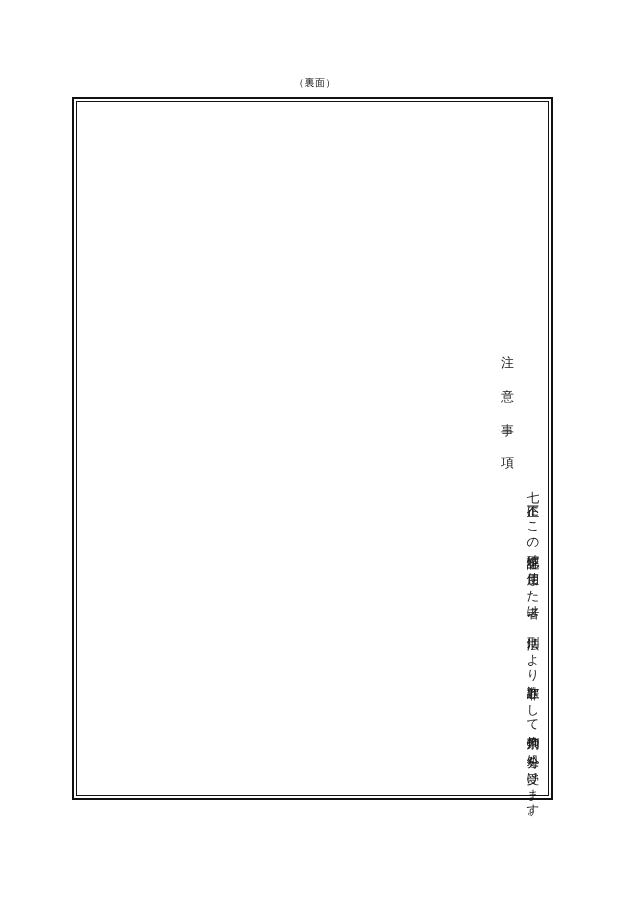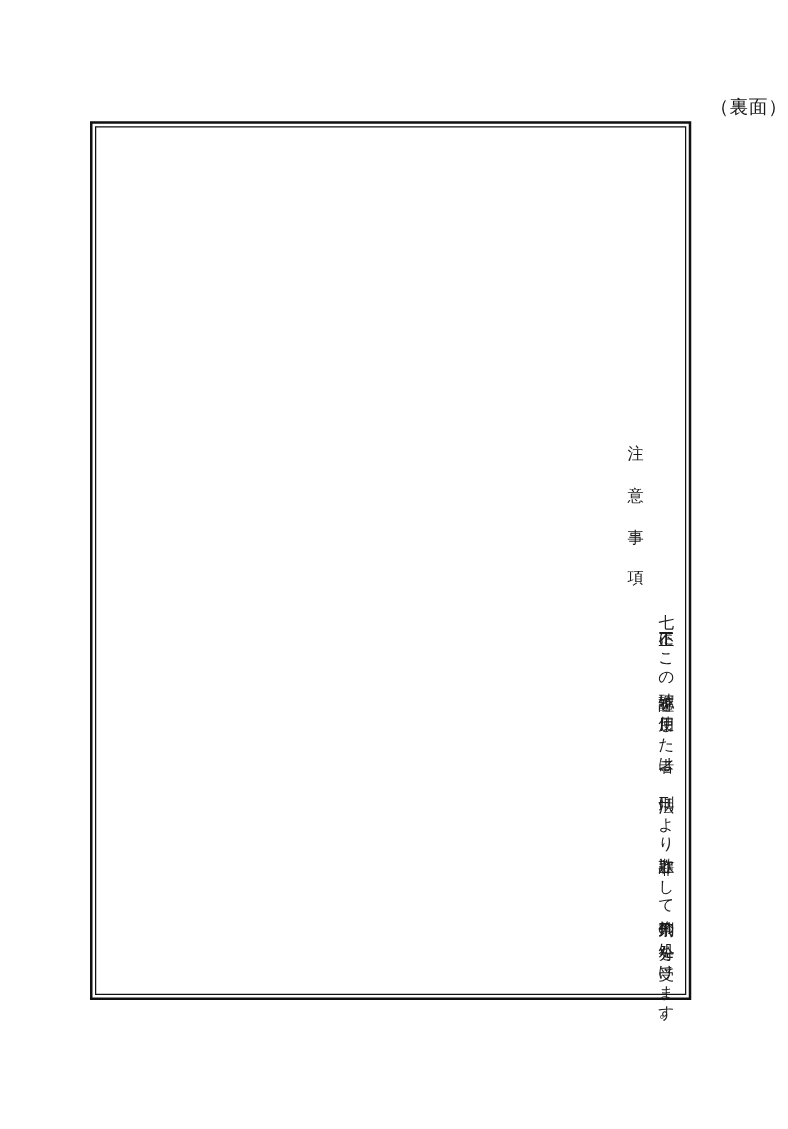--- a/index.html
+++ b/index.html
@@ -15,22 +15,22 @@
     color: #1a1a1a;
     overflow: hidden;
   }
 
   
   #page-label {
     position: absolute;
     top: 76px;
     left: 0;
     width: 630px;
-    text-align: right;
-    font-size: 15px;
+    text-align: center;
+    font-size: 10px;
     letter-spacing: 0.5px;
     color: #1a1a1a;
   }
 
   
   #notice-frame {
     position: absolute;
     left: 72px;
     top: 97px;
     width: 481px;

